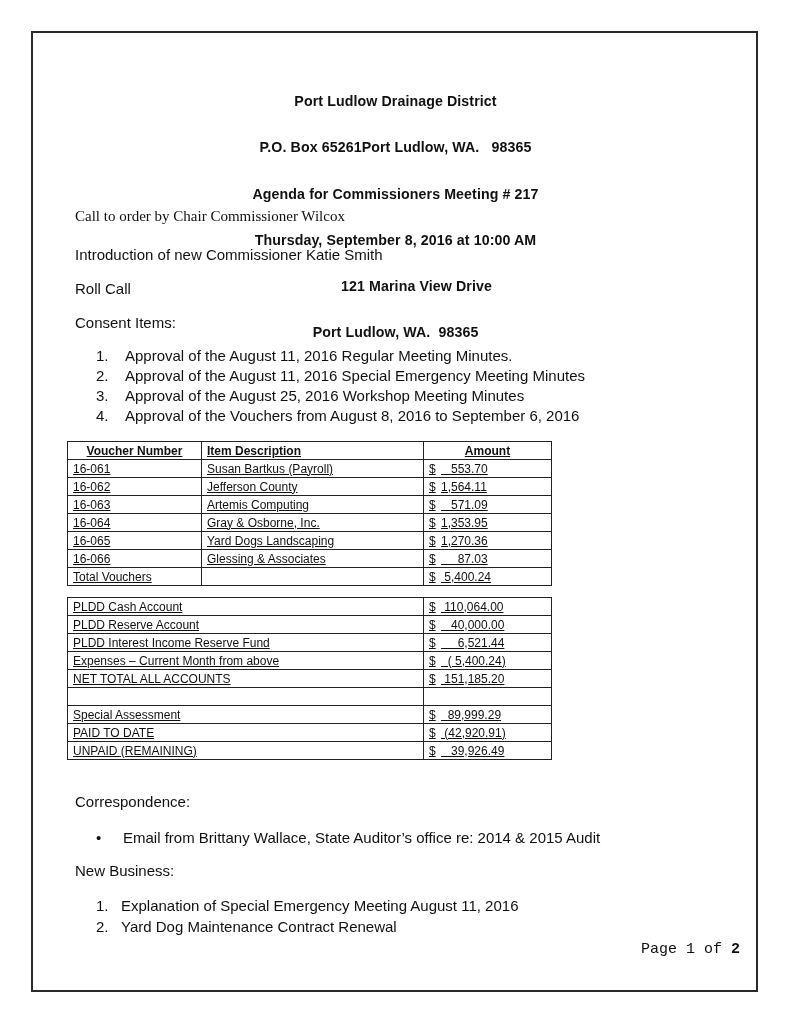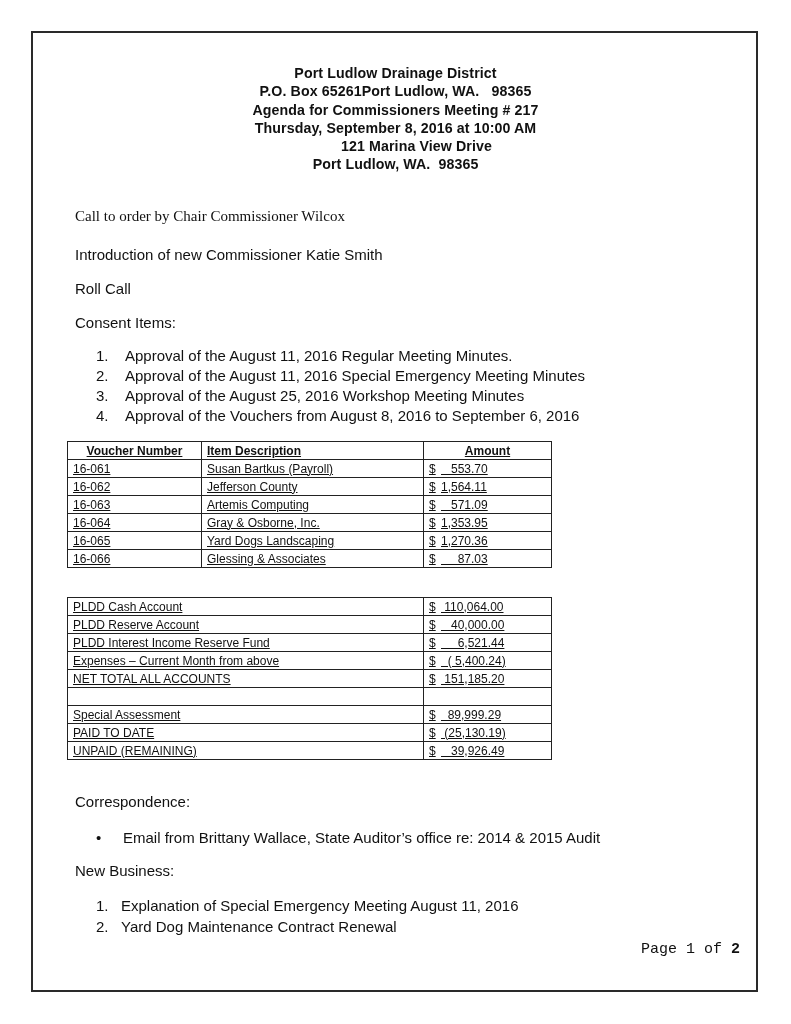--- a/index.html
+++ b/index.html
@@ -28,21 +28,21 @@
       position: absolute;
       left: 0;
       top: 64px;
       width: 791px;
       text-align: center;
       font-weight: bold;
       font-size: 14.2px;
       line-height: 18.3px;
       letter-spacing: 0.1px;
     }
-    .header .line { display: block; white-space: pre; }
+    .header .line { display: block; white-space: pre; margin-top: 28px; }
     .header .indent { padding-left: 42px; }
     .para {
       position: absolute;
       left: 75px;
       font-size: 15px;
       line-height: 18px;
       white-space: nowrap;
     }
     .numlist {
       position: absolute;
@@ -204,20 +204,30 @@
   <tr>
     <td>16-066</td>
     <td>Glessing &amp; Associates</td>
     <td>
           <span class="amt">
             <span class="cur">$</span>
             <span class="val">     87.03</span>
           </span>
         </td>
   </tr>
+  <tr>
+    <td>Total Vouchers</td>
+    <td></td>
+    <td>
+          <span class="amt">
+            <span class="cur">$</span>
+            <span class="val"> 5,400.24</span>
+          </span>
+        </td>
+  </tr>
 </tbody>
   </table>
 
 <table class="grid" style="top:597px; width:484px;">
   <colgroup>
       <col style="width:356px">
       <col style="width:128px">
     </colgroup>
   <tbody>
       <tr>
@@ -281,21 +291,21 @@
             <span class="cur">$</span>
             <span class="val">  89,999.29</span>
           </span>
         </td>
   </tr>
   <tr>
     <td>PAID TO DATE</td>
     <td>
           <span class="amt">
             <span class="cur">$</span>
-            <span class="val"> (25,130.19)</span>
+            <span class="val"> (42,920.91)</span>
           </span>
         </td>
   </tr>
   <tr>
     <td>UNPAID (REMAINING)</td>
     <td>
           <span class="amt">
             <span class="cur">$</span>
             <span class="val">   39,926.49</span>
           </span>

